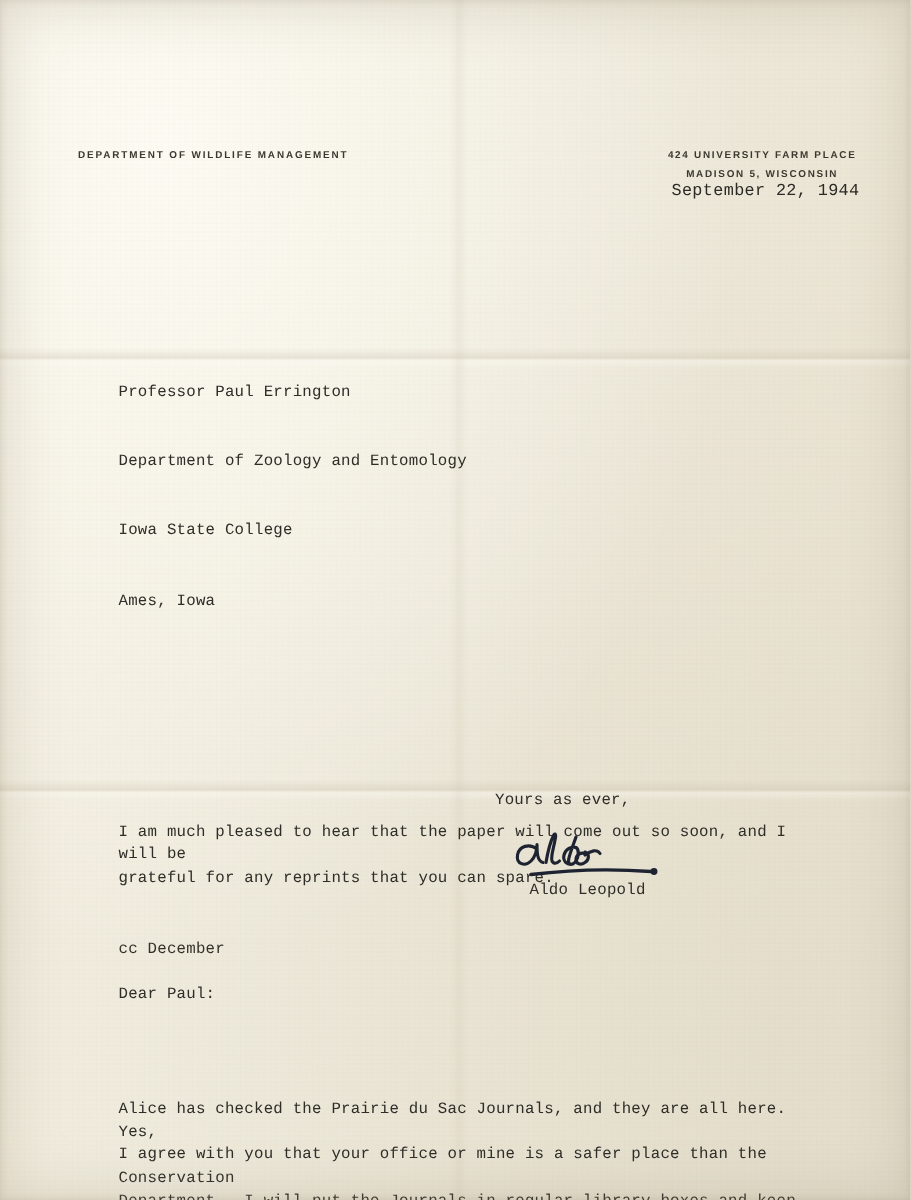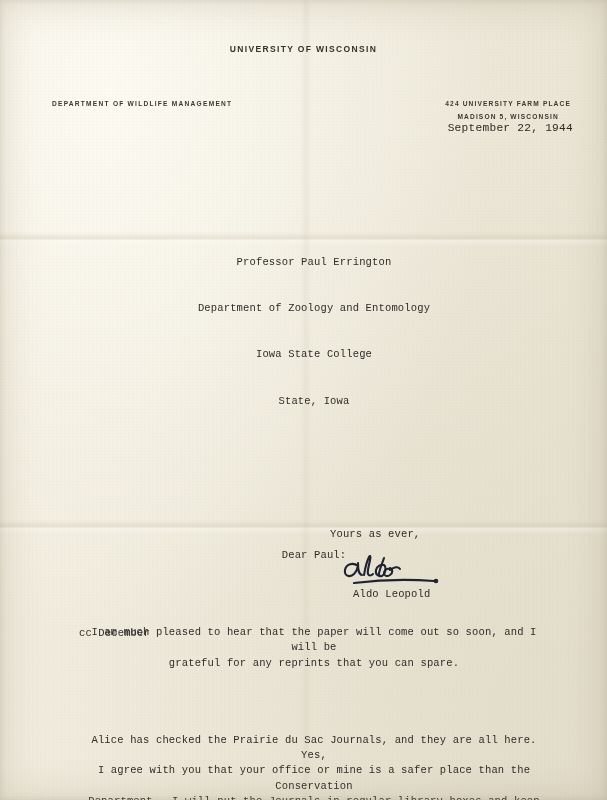--- a/index.html
+++ b/index.html
@@ -119,21 +119,21 @@
     position: absolute;
     left: 79px;
     top: 178px;
     width: 470px;
     font-size: 10.5px;
     line-height: 15.4px;
     color: #2e2d28;
     letter-spacing: 0.15px;
     white-space: pre-wrap;
   }
-  .block { margin: 0 0 15.4px 0; white-space: pre-wrap; text-align: center; }
+  .block { margin: 0 0 15.4px 0; white-space: pre-wrap; }
   .block.tight { margin-bottom: 0; }
   .gap { height: 15.4px; }
 
   
   .closing {
     position: absolute;
     left: 330px;
     top: 528px;
     font-size: 10.5px;
     color: #2e2d28;
@@ -168,47 +168,46 @@
 <body>
 
 <div class="page">
 
   <div class="grain"></div>
   <div class="fold f1"></div>
   <div class="fold f2"></div>
   <div class="vfold"></div>
 
   <div class="letterhead">
-    <div class="lh-univ">University of Wisconsin</div>
   </div>
 
   <div class="dept">Department of Wildlife Management</div>
 
   <div class="addr">
     <div>424 University Farm Place</div>
     <div>Madison 5, Wisconsin</div>
   </div>
 
   <div class="date">September 22, 1944</div>
 
   <div class="typed">
 
     <div class="block tight">
       <div>Professor Paul Errington</div>
       <div>Department of Zoology and Entomology</div>
       <div>Iowa State College</div>
-      <div>State, Iowa</div>
+      <div>Ames, Iowa</div>
     </div>
 
     <div class="gap"></div>
-
-    <div class="block">Dear Paul:</div>
 
     <div class="block">I am much pleased to hear that the paper will come out so soon, and I will be
 grateful for any reprints that you can spare.</div>
+
+    <div class="block">Dear Paul:</div>
 
     <div class="block">Alice has checked the Prairie du Sac Journals, and they are all here.  Yes,
 I agree with you that your office or mine is a safer place than the Conservation
 Department.  I will put the Journals in regular library boxes and keep them here
 subject to call by yourself or the Department, and I am sending a copy
 of this to Bill Grimmer to make sure such disposition is agreeable to him.</div>
 
     
 
     

